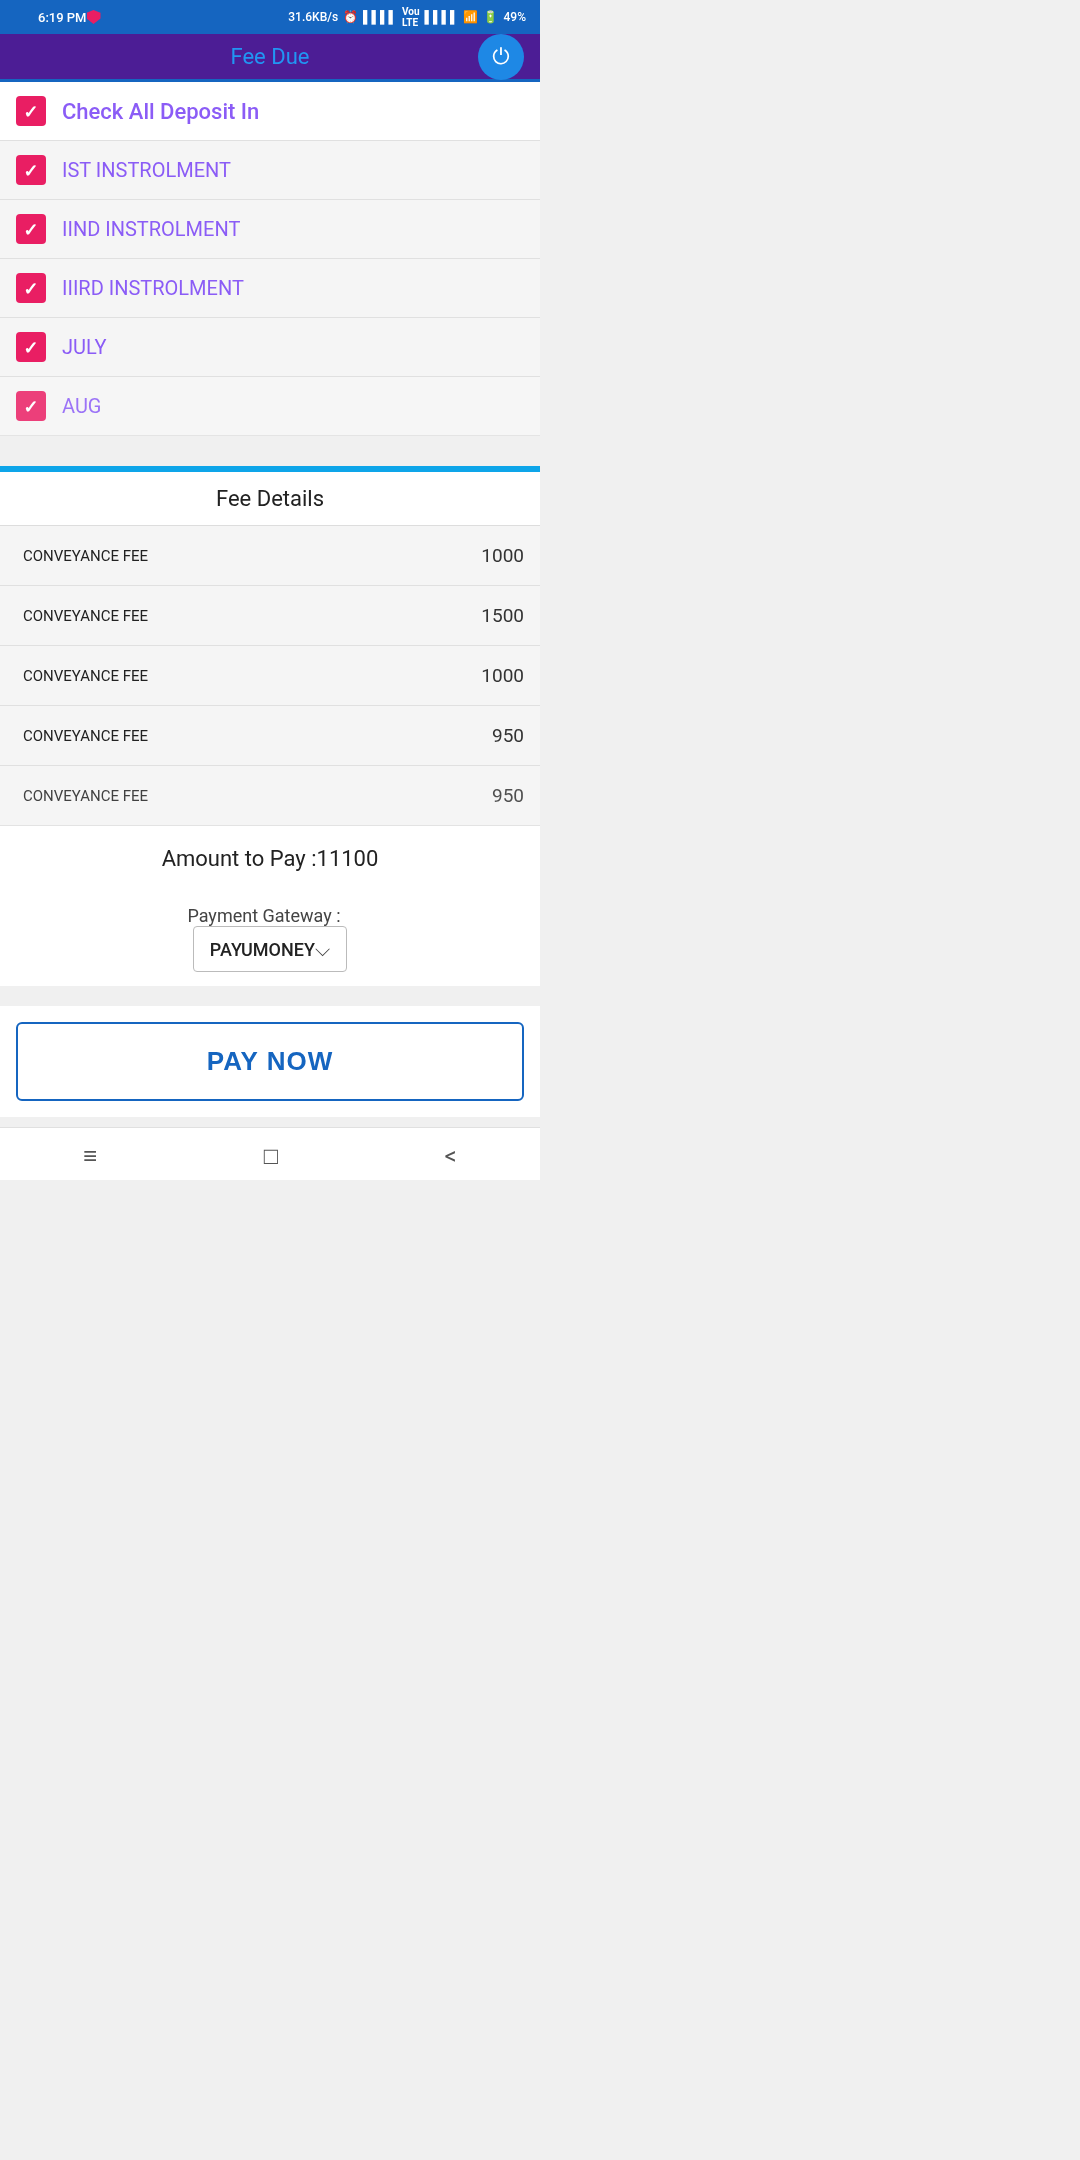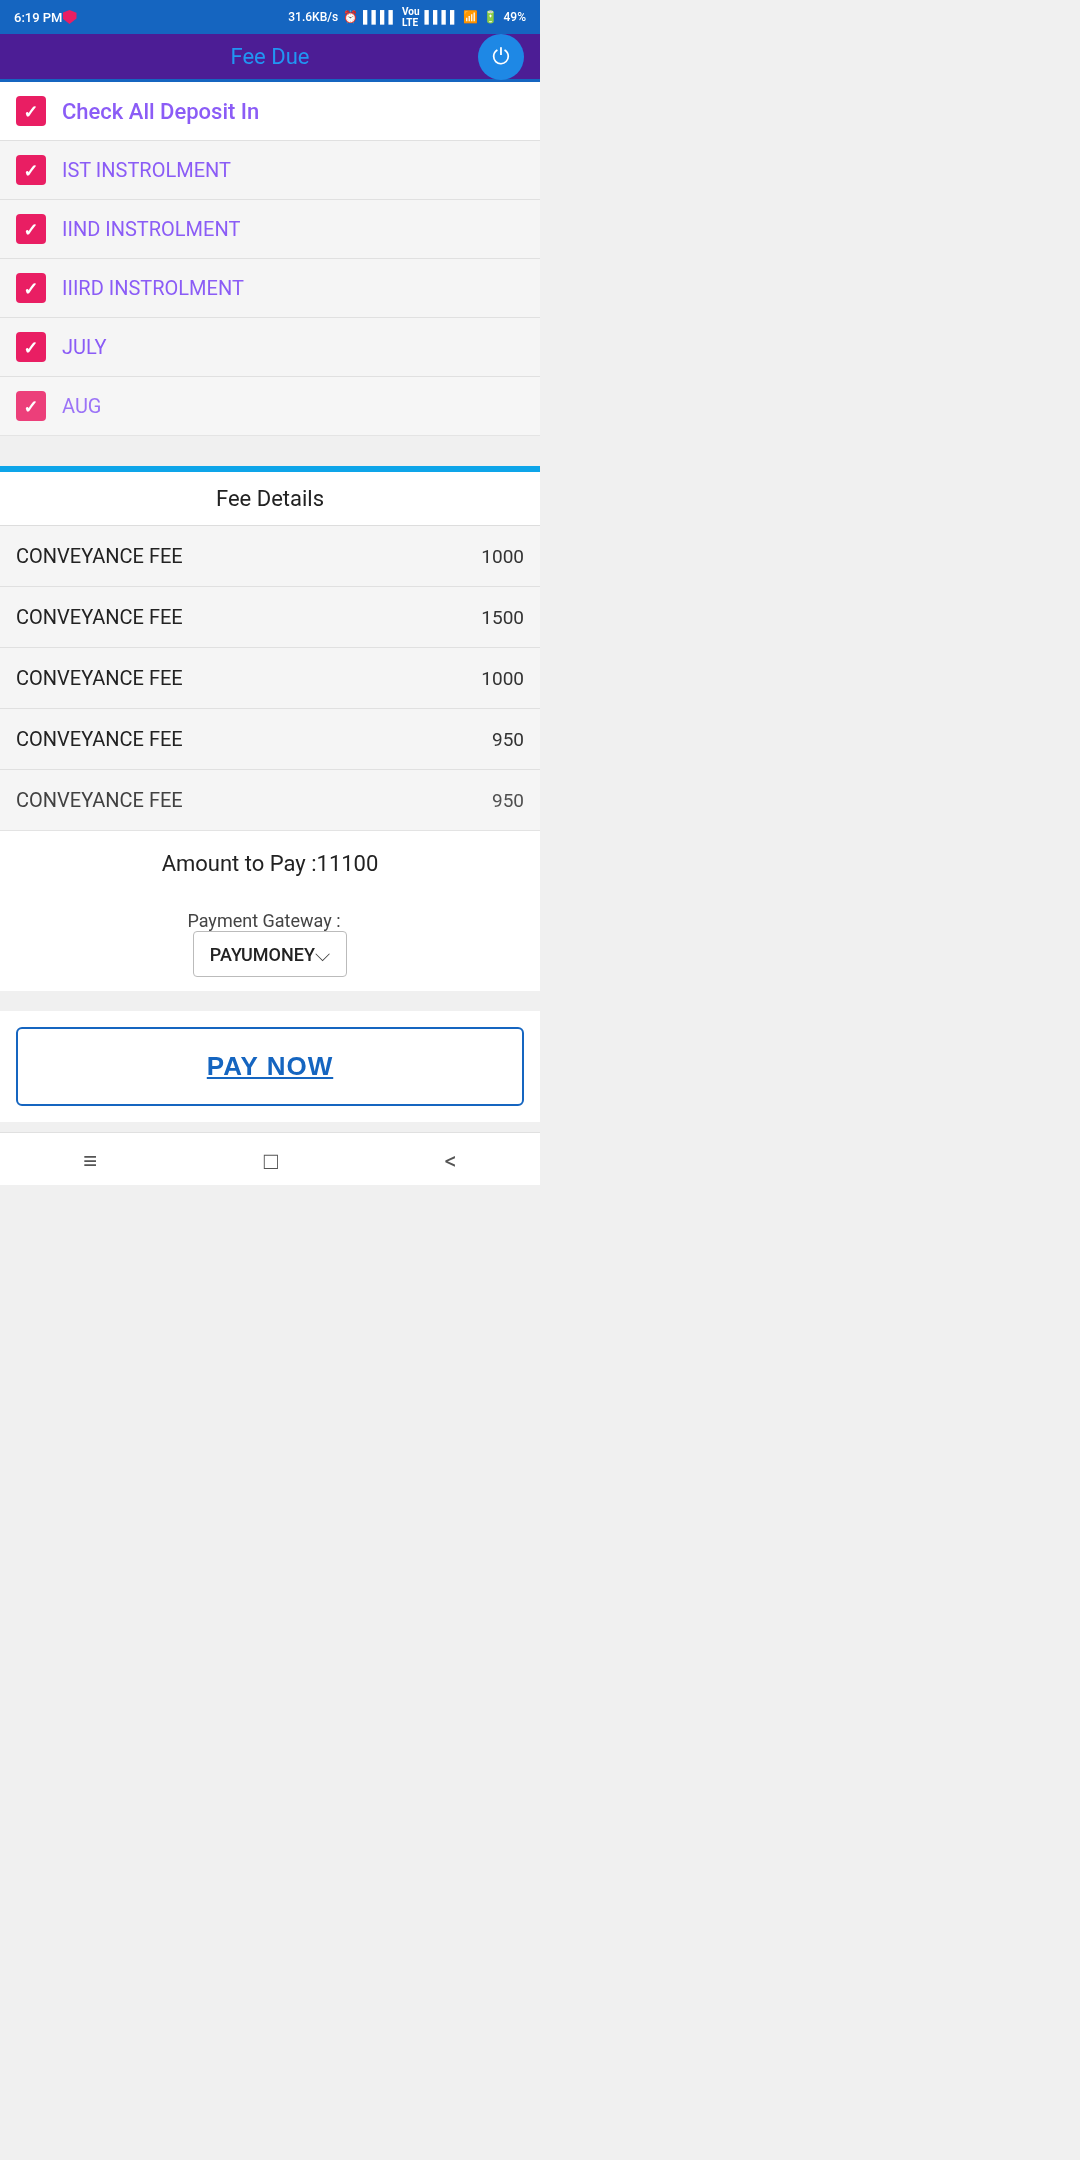--- a/index.html
+++ b/index.html
@@ -18,21 +18,21 @@
       background: #1565C0;
       color: white;
       font-size: 13px;
       font-weight: 500;
       padding: 6px 14px;
       display: flex;
       justify-content: space-between;
       align-items: center;
       height: 34px;
     }
-    .status-left { display: flex; align-items: center; gap: 0; }
+    .status-left { display: flex; align-items: center; gap: 0; margin-left: 24px; }
     .status-right { display: flex; align-items: center; gap: 5px; font-size: 12px; }
 
     
     .header {
       background: #4c1d95;
       display: flex;
       align-items: center;
       justify-content: center;
       padding: 10px 8px;
       border-bottom: 3px solid #1565C0;
@@ -129,22 +129,23 @@
 
     .fee-row {
       display: flex;
       justify-content: space-between;
       align-items: center;
       padding: 18px 16px;
       border-bottom: 1px solid #e0e0e0;
       background: #f5f5f5;
     }
     .fee-row-label {
-      font-size: 20px;
+      font-size: 15px;
       color: #222;
+      margin-left: 7px;
     }
     .fee-row-amount {
       font-size: 19px;
       color: #333;
     }
 
     
     .summary-section {
       background: white;
       padding: 20px 16px 10px;
@@ -204,21 +205,20 @@
       padding: 22px;
       border: 2px solid #1565C0;
       border-radius: 6px;
       background: white;
       text-align: center;
       font-size: 26px;
       font-weight: 700;
       color: #1565C0;
       cursor: pointer;
       letter-spacing: 1px;
-      text-decoration: underline;
     }
 
     
     .bottom-nav {
       background: white;
       display: flex;
       justify-content: space-around;
       align-items: center;
       padding: 14px 0 10px;
       border-top: 1px solid #e0e0e0;

